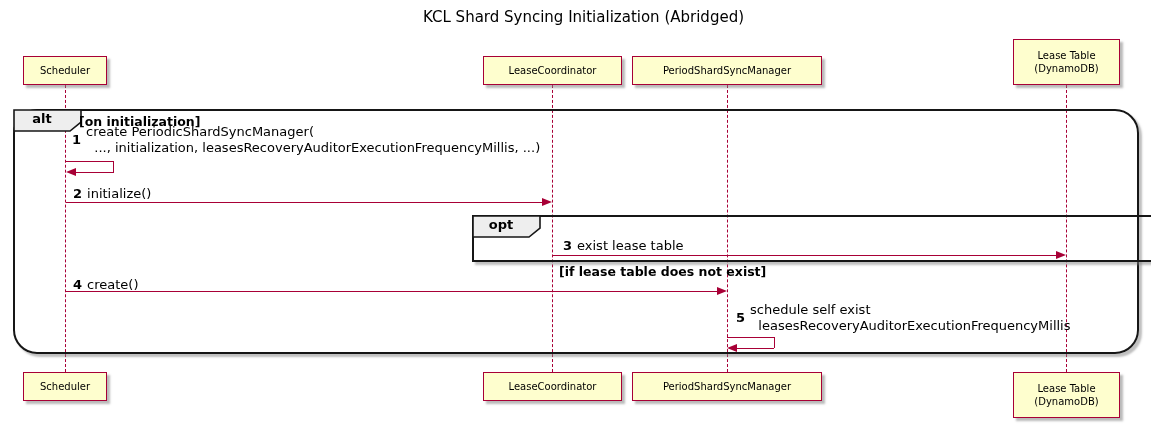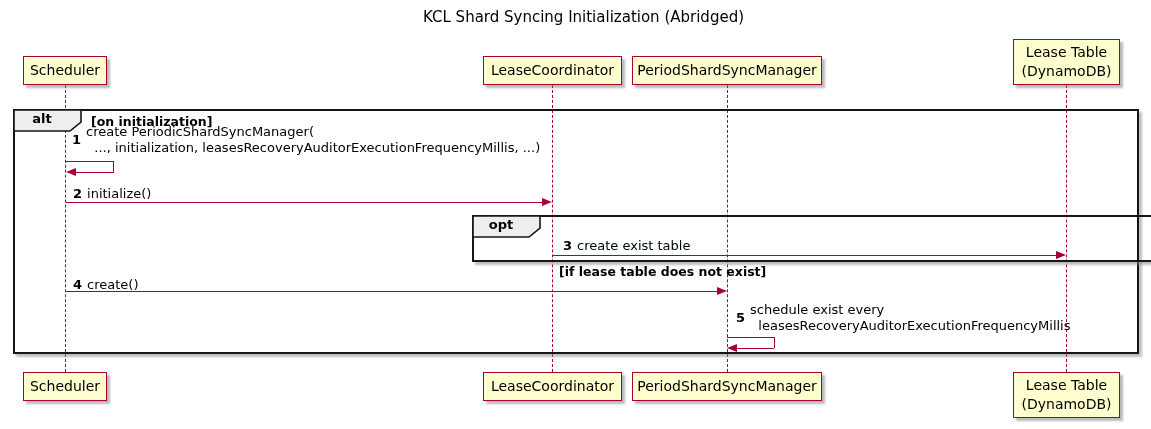--- a/index.html
+++ b/index.html
@@ -1,21 +1,21 @@
 <!DOCTYPE html>
 <html><head>
 <meta charset="utf-8">
 <style>
   html,body{margin:0;padding:0;background:#fff;}
   body{font-family:"DejaVu Sans","Liberation Sans",sans-serif;color:#000;}
   .canvas{position:relative;width:1151px;height:429px;background:#ffffff;overflow:hidden;}
   .title{position:absolute;left:0;top:8px;width:100%;text-align:center;font-size:15px;color:#000;padding-left:8px;}
   .pbox{position:absolute;background:#FEFECE;border:1.6px solid #A80036;box-sizing:border-box;
         box-shadow:3px 3px 2px rgba(130,130,130,.55);display:flex;align-items:center;justify-content:center;
-        font-size:14px;text-align:center;white-space:pre-line;line-height:1.35;}
+        font-size:10px;text-align:center;white-space:pre-line;line-height:1.35;}
   .lifeline{position:absolute;width:0;border-left:1px dashed #A80036;}
   .frame{position:absolute;border:2px solid #161616;box-sizing:border-box;background:transparent;
          box-shadow:3px 3px 2px rgba(130,130,130,.5);}
   .frame-tab{position:absolute;left:-2px;top:-2px;width:70px;height:24px;}
   .frame-op{position:absolute;left:-2px;top:0px;width:58px;text-align:center;font-weight:bold;font-size:13px;}
   .frame-cond{position:absolute;font-weight:bold;font-size:12.5px;white-space:pre;}
   .msg-label{position:absolute;display:flex;align-items:center;gap:5px;font-size:13px;line-height:16px;}
   .msg-num{font-weight:bold;}
   .msg-text{white-space:pre;}
   .hline{position:absolute;height:0;border-top:1px solid #A80036;}
@@ -36,26 +36,26 @@
   <div class="lifeline" style="left:552px;top:85px;height:287px;"></div>
   <div class="lifeline" style="left:727px;top:85px;height:287px;"></div>
   <div class="lifeline" style="left:1066px;top:85px;height:287px;"></div>
 
   <div class="pbox" style="left:23px;top:56px;width:84px;height:29px;">Scheduler</div>
   <div class="pbox" style="left:483px;top:56px;width:139px;height:29px;">LeaseCoordinator</div>
   <div class="pbox" style="left:632px;top:56px;width:190px;height:29px;">PeriodShardSyncManager</div>
   <div class="pbox" style="left:1013px;top:39px;width:107px;height:46px;">Lease Table
 (DynamoDB)</div>
 
-  <div class="frame" style="left:13px;top:109px;width:1126px;height:245px;">
+  <div class="frame" style="left:13px;top:109px;width:1126px;height:245px;border-radius:24px;">
     <svg class="frame-tab" width="70" height="24" viewBox="0 0 70 24">
       <polygon points="1,1 68,1 68,13 57,22 1,22" fill="#EEEEEE" stroke="#161616" stroke-width="1.6"></polygon>
     </svg>
     <div class="frame-op">alt</div>
-    <div class="frame-cond" style="left:76px;top:3px;">[on initialization]</div>
+    <div class="frame-cond" style="left:64px;top:3px;">[on initialization]</div>
   </div>
 
   <div class="msg-label" style="left:72px;top:124px;">
     <span class="msg-num">1</span>
     <span class="msg-text">create PeriodicShardSyncManager(
   ..., initialization, leasesRecoveryAuditorExecutionFrequencyMillis, ...)</span>
   </div>
   <div>
     <div class="hline" style="left:66px;top:161px;width:47px;"></div>
     <div class="vline" style="left:113px;top:161px;height:12px;"></div>
@@ -75,39 +75,39 @@
   <div class="frame" style="left:472px;top:215px;width:782px;height:47px;">
     <svg class="frame-tab" width="70" height="24" viewBox="0 0 70 24">
       <polygon points="1,1 68,1 68,13 57,22 1,22" fill="#EEEEEE" stroke="#161616" stroke-width="1.6"></polygon>
     </svg>
     <div class="frame-op">opt</div>
     <div class="frame-cond" style="left:85px;top:3px;margin-top:44px;">[if lease table does not exist]</div>
   </div>
 
   <div class="msg-label" style="left:563px;top:238px;">
     <span class="msg-num">3</span>
-    <span class="msg-text">create exist table</span>
+    <span class="msg-text">exist lease table</span>
   </div>
   <div>
     <div class="hline" style="left:552px;top:255px;width:505px;"></div>
     <div class="ah-right" style="left:1056px;top:251px;"></div>
   </div>
 
   <div class="msg-label" style="left:73px;top:277px;">
     <span class="msg-num">4</span>
     <span class="msg-text">create()</span>
   </div>
   <div>
     <div class="hline" style="left:66px;top:291px;width:652px;"></div>
     <div class="ah-right" style="left:717px;top:287px;"></div>
   </div>
 
   <div class="msg-label" style="left:736px;top:302px;">
     <span class="msg-num">5</span>
-    <span class="msg-text">schedule exist every
+    <span class="msg-text">schedule self exist
   leasesRecoveryAuditorExecutionFrequencyMillis</span>
   </div>
   <div>
     <div class="hline" style="left:727px;top:337px;width:47px;"></div>
     <div class="vline" style="left:774px;top:337px;height:11px;"></div>
     <div class="hline" style="left:735px;top:348px;width:39px;"></div>
     <div class="ah-left" style="left:727px;top:344px;"></div>
   </div>
 
   <div class="pbox" style="left:23px;top:372px;width:84px;height:29px;">Scheduler</div>

